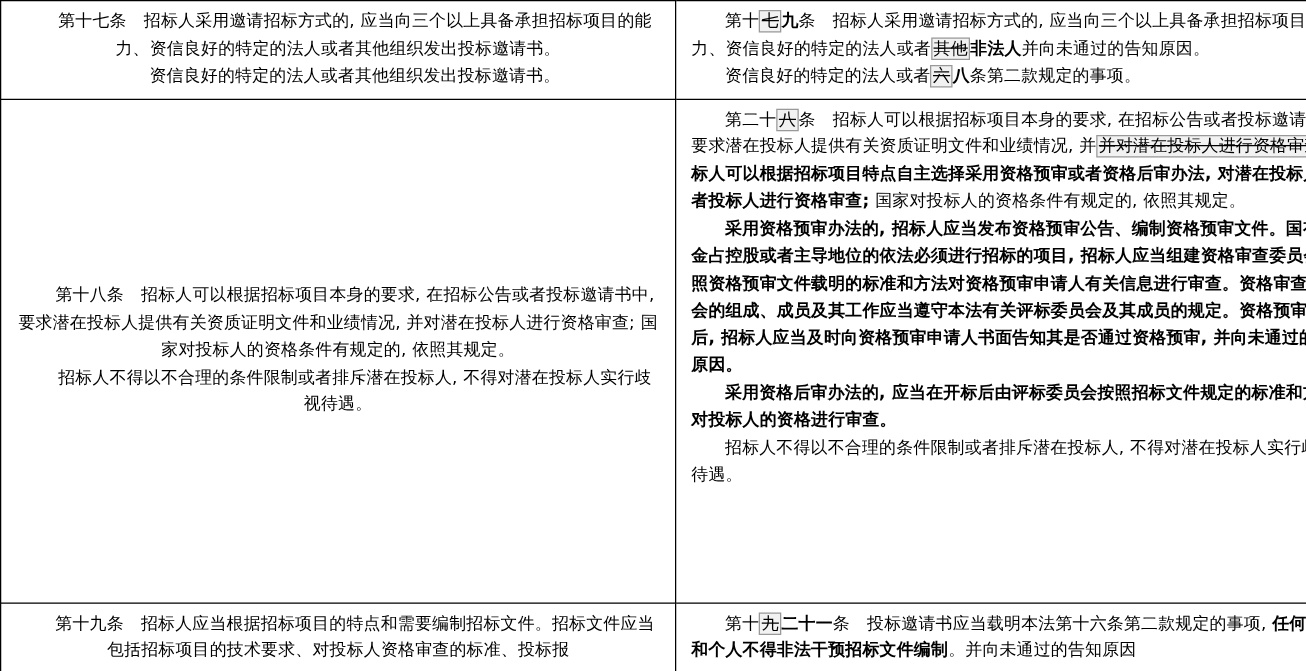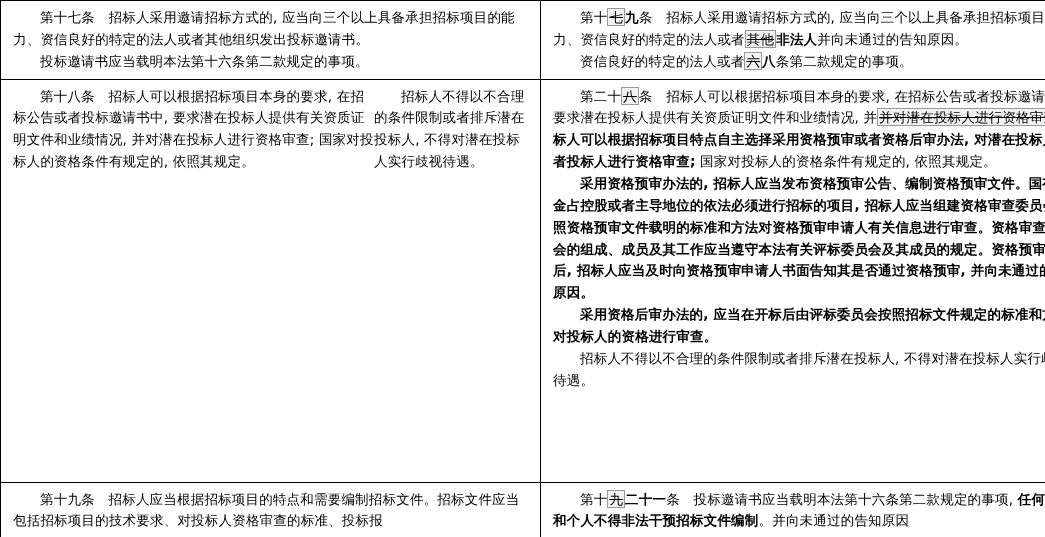--- a/index.html
+++ b/index.html
@@ -24,21 +24,21 @@
     height: 537px;
   }
   table.doc td {
     border: 1px solid #000000;
     vertical-align: top;
     padding: 6px 12px 6px 12px;
     font-size: 13.5px;
     line-height: 1.62;
     color: #000000;
   }
-  td.left-col  { width: 515px; }
+  td.left-col  { width: 515px; text-align: center; }
   td.right-col { width: 528px; }
 
   
   .old p {
     margin: 0;
     text-indent: 2em;
     letter-spacing: 0.2px;
   }
 
   
@@ -52,38 +52,38 @@
     text-decoration: line-through;
     background: #f2f2f2;
     border: 1px solid #999;
     padding: 0 1px;
   }
   .row-mid-left {
     height: 390px;
   }
   .vcenter-wrap {
     display: flex;
-    flex-direction: row;
+    flex-direction: column;
     justify-content: center;
     height: 100%;
     min-height: 370px;
   }
   .row-bottom td { border-bottom: none; }
 </style>
 </head>
 <body>
 
 <div class="page">
   <table class="doc">
     <tbody>
 
       <tr>
         <td class="left-col old">
           <p>第十七条　招标人采用邀请招标方式的, 应当向三个以上具备承担招标项目的能力、资信良好的特定的法人或者其他组织发出投标邀请书。</p>
-          <p>投标邀请书应当载明本法第十六条第二款规定的事项。</p>
+          <p>资信良好的特定的法人或者其他组织发出投标邀请书。</p>
         </td>
         <td class="right-col new">
           <p>
             <span>第十</span><span class="del">七</span><span class="bold">九</span><span>条　招标人采用邀请招标方式的, 应当向三个以上具备承担招标项目的能力、资信良好的特定的法人或者</span><span class="del">其他</span><span class="bold">非法人</span><span>并向未通过的告知原因。</span>
           </p>
           <p>
             <span>资信良好的特定的法人或者</span><span class="del">六</span><span class="bold">八</span><span>条第二款规定的事项。</span>
           </p>
         </td>
       </tr>

